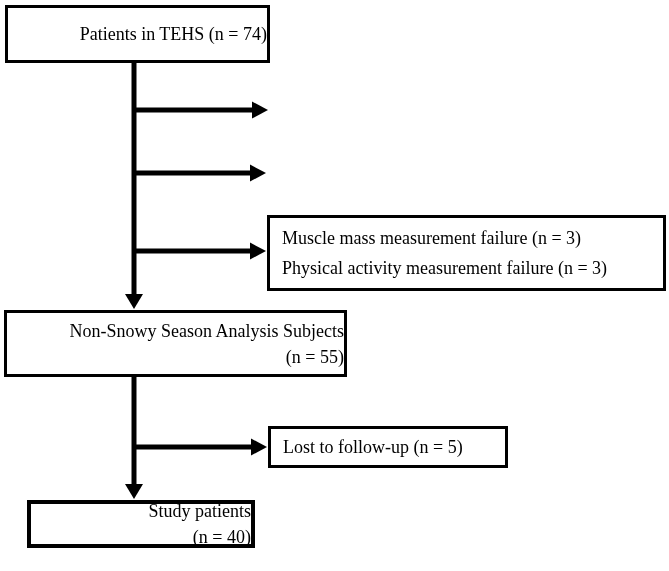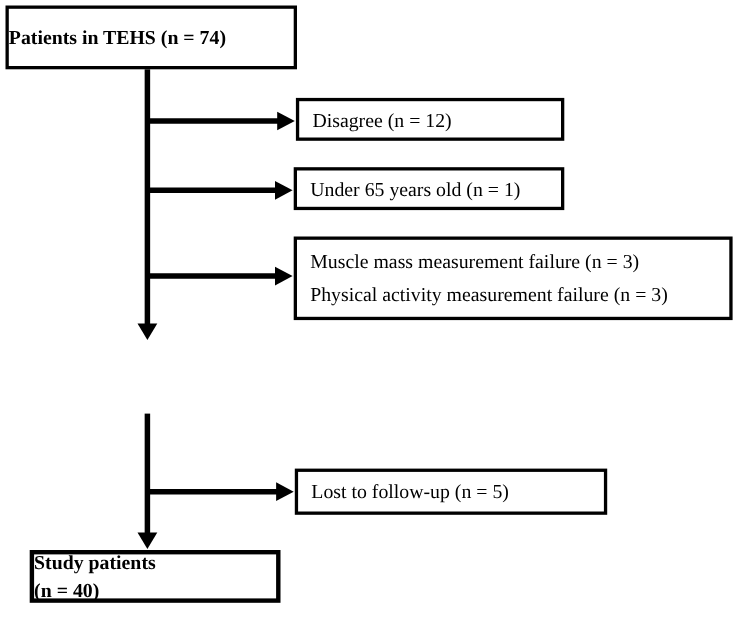--- a/index.html
+++ b/index.html
@@ -34,30 +34,30 @@
     position: absolute;
     box-sizing: border-box;
     border: 3px solid var(--ink, #000000);
     background: var(--bg, #ffffff);
     display: flex;
     flex-direction: column;
     justify-content: center;
     font-size: 18px;
     line-height: 26px;
   }
-  .box.center { align-items: flex-start; text-align: center; font-weight: bold; }
+  .box.center { align-items: flex-end; text-align: center; }
   .box.left   { align-items: flex-start; text-align: left; padding-left: 12px; padding-right: 6px; }
   .box span   { display: block; white-space: nowrap; }
 
   #box-patients    { left: 5px;   top: 5px;   width: 265px; height: 58px; }
   #box-disagree    { left: 269px; top: 89px;  width: 244px; height: 39px; }
   #box-under65     { left: 267px; top: 152px; width: 246px; height: 39px; }
   #box-measurement { left: 267px; top: 215px; width: 399px; height: 76px; line-height: 30px; font-family: Liberation Serif, serif; }
   #box-nonsnowy    { left: 4px;   top: 310px; width: 343px; height: 67px; }
-  #box-lost        { left: 268px; top: 426px; width: 284px; height: 42px; }
+  #box-lost        { left: 268px; top: 426px; width: 240px; height: 42px; }
   #box-study       { left: 27px;  top: 500px; width: 228px; height: 48px; border-width: 4px; }
 </style>
 </head>
 <body>
 
 <div class="canvas">
 
   <svg class="arrows" viewBox="0 0 669 571" xmlns="http://www.w3.org/2000/svg">
 
     <g>
@@ -88,33 +88,31 @@
     <g>
       <line x1="132" y1="447" x2="253" y2="447"></line>
       <polygon points="267,447 251,438.5 251,455.5"></polygon>
     </g>
   </svg>
 
   <div class="box center" id="box-patients">
     <span>Patients in TEHS (n = 74)</span>
   </div>
 
-  <div class="box left" id="box-disagree">
-    <span>Disagree (n = 12)</span>
-  </div>
 
-  <div class="box left" id="box-under65">
-    <span>Under 65 years old (n = 1)</span>
-  </div>
 
   <div class="box left" id="box-measurement">
     <span>Muscle mass measurement failure (n = 3)</span>
     <span>Physical activity measurement failure (n = 3)</span>
   </div>
 
+  <div class="box center" id="box-nonsnowy">
+    <span>Non-Snowy Season Analysis Subjects</span>
+    <span>(n = 55)</span>
+  </div>
 
   <div class="box left" id="box-lost">
     <span>Lost to follow-up (n = 5)</span>
   </div>
 
   <div class="box center" id="box-study">
     <span>Study patients</span>
     <span>(n = 40)</span>
   </div>
 

